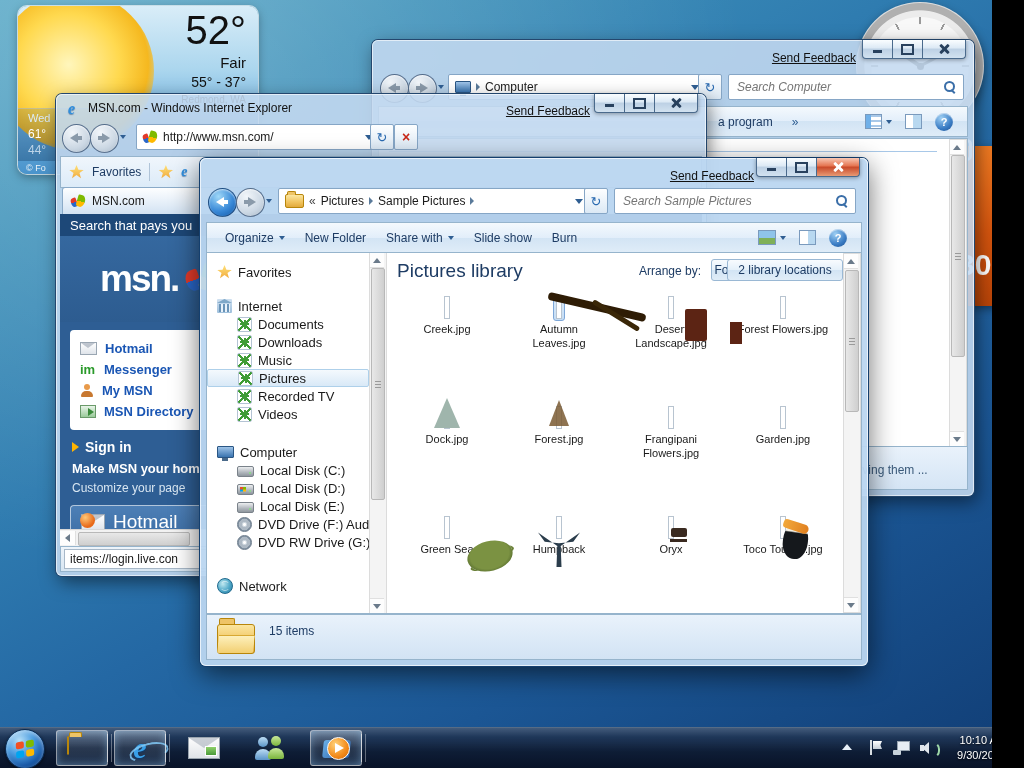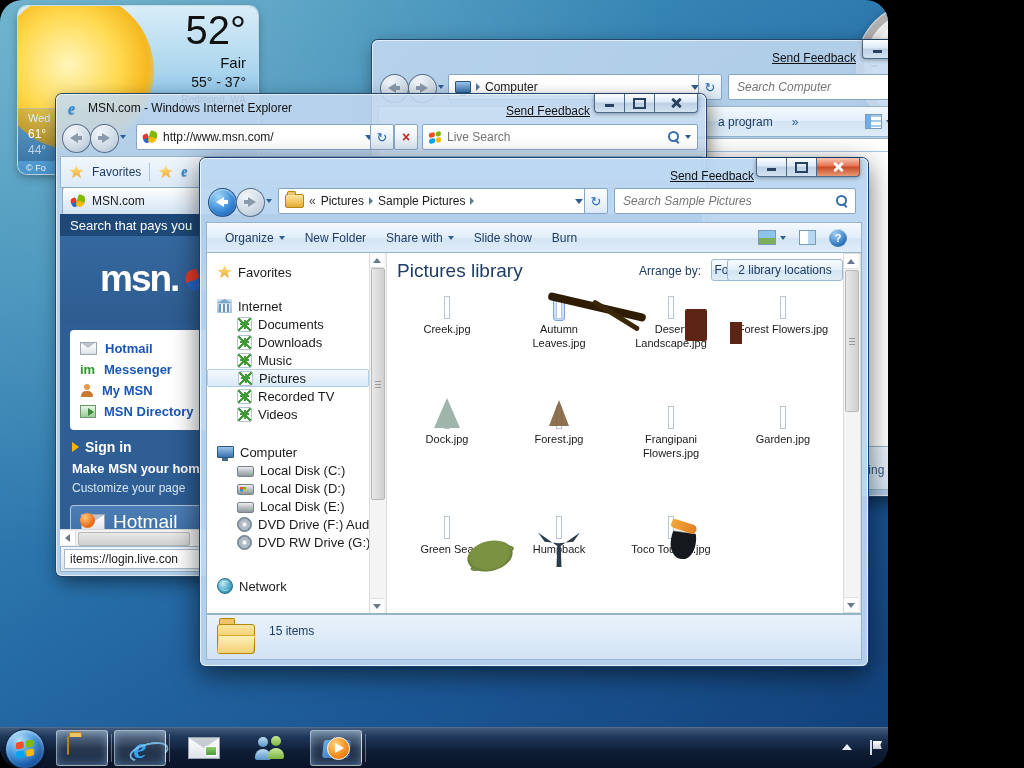--- a/index.html
+++ b/index.html
@@ -1,20 +1,20 @@
 <!DOCTYPE html>
 <html><head>
 <meta charset="utf-8">
 <style>
   html,body{margin:0;padding:0;background:#000}
-  .desktop{position:relative;width:888px;height:768px;overflow:hidden;
+  .desktop{position:relative;width:992px;height:768px;overflow:hidden;
     font-family:"Liberation Sans",sans-serif;
     background:
       radial-gradient(ellipse at 16% 10%, rgba(255,255,255,.20), transparent 50%),
-      linear-gradient(150deg,#58a8c6 0%,#3f92ba 18%,#2f7cb0 38%,#2468a4 55%,#1b5694 74%,#113e76 100%); border-radius: 22px;}
+      linear-gradient(150deg,#58a8c6 0%,#3f92ba 18%,#2f7cb0 38%,#2468a4 55%,#1b5694 74%,#113e76 100%);}
   
   .win{position:absolute;border-radius:6px;background:rgba(196,218,240,.88);
     box-shadow:0 0 0 1px #24476e, 3px 6px 18px rgba(0,0,0,.5), inset 0 0 0 1px rgba(255,255,255,.6);}
   .win.active{background:rgba(186,214,240,.95);box-shadow:0 0 0 1px #143f6e,0 8px 28px rgba(0,0,0,.6),inset 0 0 0 1px rgba(255,255,255,.7)}
   .feedback{position:absolute;font-size:12px;color:#111;text-decoration:underline;cursor:pointer;white-space:nowrap}
   .capbtns{position:absolute;top:0;display:flex;filter:drop-shadow(0 1px 2px rgba(0,0,0,.35))}
   .cb{width:29px;height:18px;border:1px solid #4a6a8c;border-top:none;margin-left:-1px;
     background:linear-gradient(180deg,#fafdff,#dce9f5 45%,#bcd0e4 50%,#d2e2f0);
     display:flex;align-items:center;justify-content:center;position:relative}
   .cb:first-child{border-radius:0 0 0 4px}
@@ -390,31 +390,20 @@
       <span class="bfly"></span>
       <span>http://www.msn.com/</span>
       <span class="cd" style="margin-left:auto"></span>
     </div>
     <div class="refbtn" style="left:314px;top:30px">
         <span>↻</span>
       </div>
     <div class="refbtn stopbtn" style="left:338px;top:30px">
         <span>×</span>
       </div>
-    <div class="sbox" style="left:366px;right:8px;top:30px">
-      <span class="orbflag" style="width:12px;height:11px;gap:1px">
-          <span class="fl-r"></span>
-          <span class="fl-g"></span>
-          <span class="fl-b"></span>
-          <span class="fl-y"></span>
-        </span>
-      <input readonly="" class="roman" placeholder="Live Search" style="">
-      <span class="mag"></span>
-      <span class="cd sm"></span>
-    </div>
     <div class="favbar">
       <span class="nico ni-star"></span>
       <span>Favorites</span>
       <span class="vline"></span>
       <span class="nico ni-star" style="clip-path:polygon(50% 0,63% 34%,98% 36%,70% 58%,80% 94%,50% 72%,20% 94%,30% 58%,2% 36%,37% 34%)"></span>
       <span class="ie-e" style="font-size:14px">e</span>
     </div>
     <div class="tabrow">
       <div class="tab">
         <span class="bfly"></span>
@@ -625,20 +614,21 @@
           <div class="fitem"><span class="thwrap"><span class="th th-creek"></span></span><div class="flabel">Creek.jpg</div></div>
           <div class="fitem sel"><span class="thwrap"><span class="th th-autumn"></span></span><div class="flabel">Autumn Leaves.jpg</div></div>
           <div class="fitem"><span class="thwrap"><span class="th th-desert"></span></span><div class="flabel">Desert Landscape.jpg</div></div>
           <div class="fitem"><span class="thwrap"><span class="th th-fflowers"></span></span><div class="flabel">Forest Flowers.jpg</div></div>
           <div class="fitem"><span class="thwrap"><span class="th th-dock"></span></span><div class="flabel">Dock.jpg</div></div>
           <div class="fitem"><span class="thwrap"><span class="th th-forest"></span></span><div class="flabel">Forest.jpg</div></div>
           <div class="fitem"><span class="thwrap"><span class="th th-frangipani"></span></span><div class="flabel">Frangipani Flowers.jpg</div></div>
           <div class="fitem"><span class="thwrap"><span class="th th-garden"></span></span><div class="flabel">Garden.jpg</div></div>
           <div class="fitem"><span class="thwrap"><span class="th th-turtle"></span></span><div class="flabel">Green Sea</div></div>
           <div class="fitem"><span class="thwrap"><span class="th th-whale"></span></span><div class="flabel">Humpback</div></div>
+          <div class="fitem"><span class="thwrap"><span class="th th-oryx"></span></span><div class="flabel">Oryx</div></div>
           <div class="fitem"><span class="thwrap"><span class="th th-toucan"></span></span><div class="flabel">Toco Toucan.jpg</div></div>
         </div>
       </div>
       <div class="vscroll cscroll">
         <div class="sc-up">
             <span class="tri-up"></span>
           </div>
         <div class="sc-th" style="top:16px;height:140px"></div>
         <div class="sc-dn">
             <span class="tri-dn"></span>

